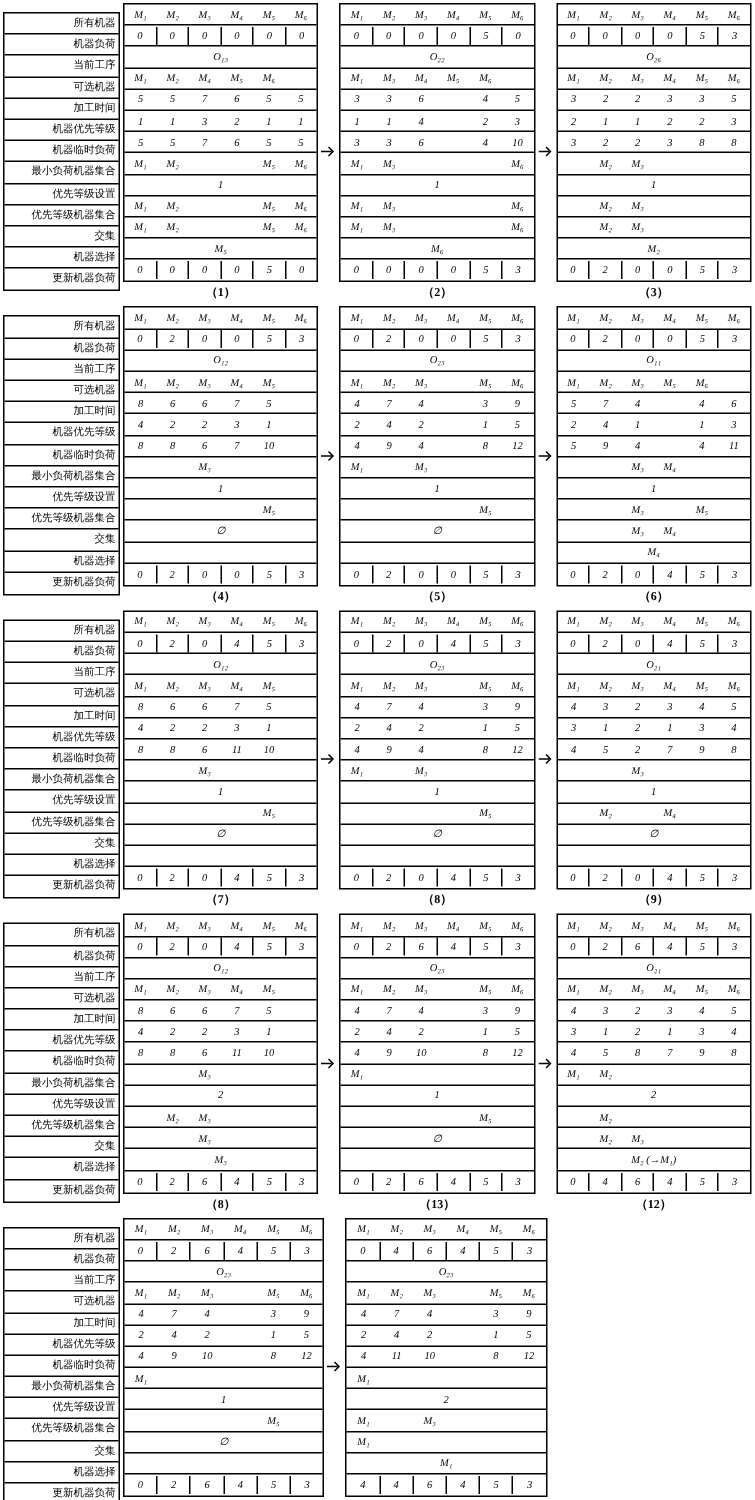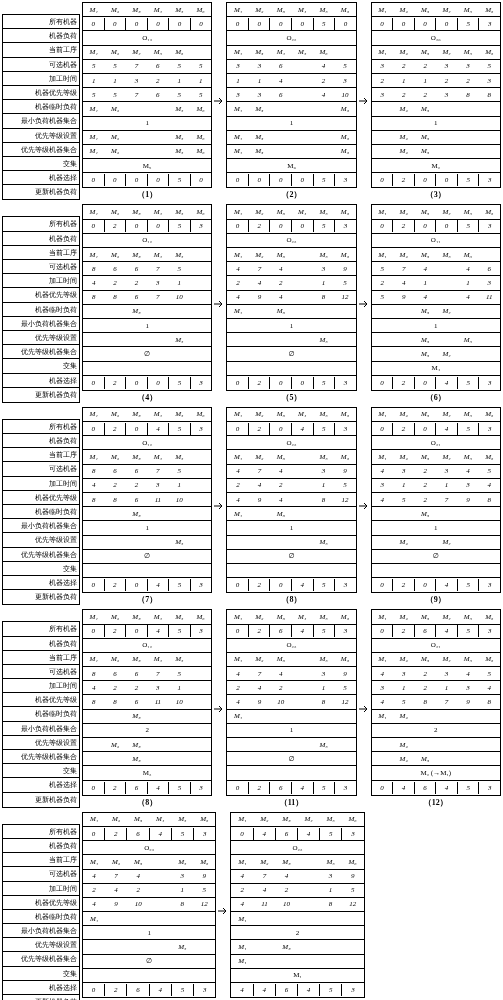--- a/index.html
+++ b/index.html
@@ -7,21 +7,21 @@
     font-family: "SimSun", "Microsoft YaHei", sans-serif;
     font-size: 7px;
     background: #fff;
     width: 503px;
     padding: 2px;
   }
   .row {
     display: flex;
     gap: 2px;
     margin-bottom: 4px;
-    align-items: flex-end;
+    align-items: center;
   }
   .labels-col {
     width: 78px;
     flex-shrink: 0;
     border: 1px solid #000;
     display: flex;
     flex-direction: column;
   }
   .label-cell {
     border-bottom: 1px solid #000;
@@ -71,20 +71,21 @@
     overflow: hidden;
     white-space: nowrap;
   }
   .cell.boxcell {
     border-right: 1px solid #000;
   }
   .cell.boxcell:last-child { border-right: none; }
   .span-full {
     width: 100%;
     text-align: center;
+    font-style: italic;
     font-family: "Times New Roman", serif;
     line-height: 12px;
   }
   .panel-num {
     font-weight: bold;
     font-family: "SimSun", serif;
     font-size: 8px;
     margin-top: 1px;
   }
   .arrow {
@@ -1204,21 +1205,21 @@
             </div>
             <div class="panel-row boxed">
               <div class="cell boxcell">0</div>
               <div class="cell boxcell">2</div>
               <div class="cell boxcell">6</div>
               <div class="cell boxcell">4</div>
               <div class="cell boxcell">5</div>
               <div class="cell boxcell">3</div>
             </div>
           </div>
-          <div class="panel-num">（11）</div>
+          <div class="panel-num">（13）</div>
         </div>
         <div class="arrow">
           <svg width="10" height="10" viewBox="0 0 10 10">
             <path d="M0 5 L7 5 M5 2 L8 5 L5 8" stroke="#000" stroke-width="1" fill="none"></path>
           </svg>
         </div>
         <div class="panel">
           <div class="panel-table">
             <div class="panel-row">
               <div class="cell">M₁</div>

